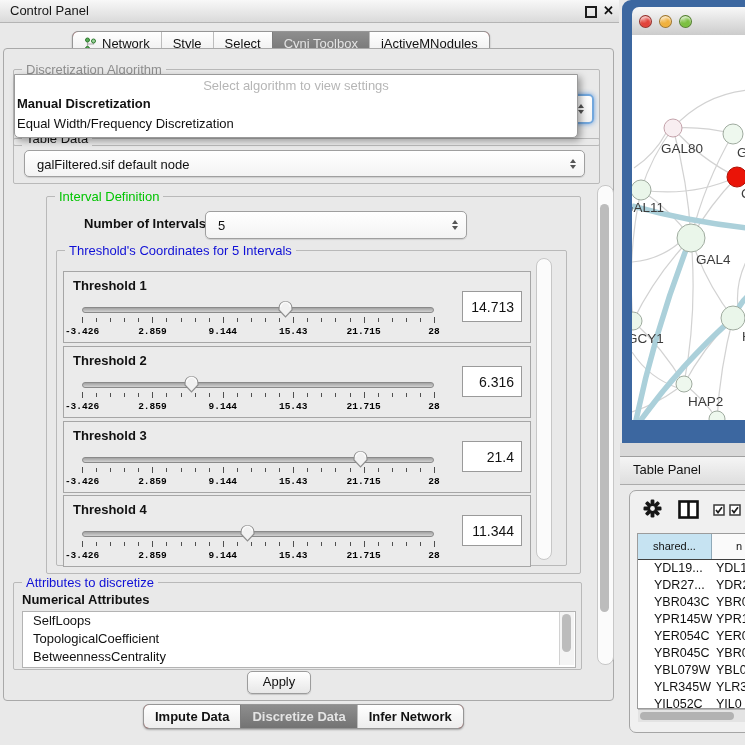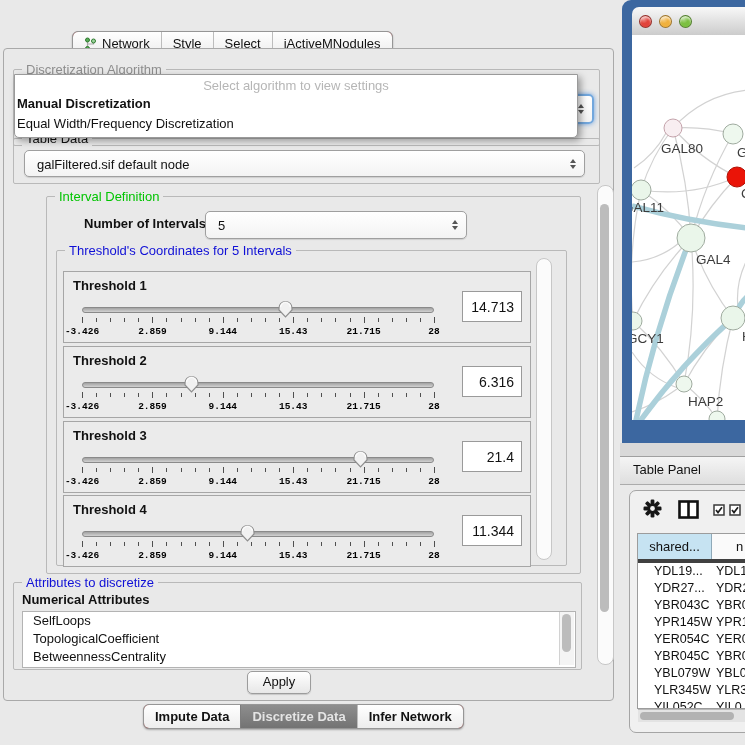--- a/index.html
+++ b/index.html
@@ -84,57 +84,65 @@
   
   .strip{position:absolute;left:620px;top:443px;width:125px;height:13px;background:#d9d9d9;}
   .tp-bar{position:absolute;left:620px;top:456px;width:125px;height:27px;
           background:linear-gradient(#f5f5f5,#dedede);border-top:1px solid #a0a0a0;border-bottom:1px solid #ababab;}
   .tp-title{position:absolute;left:13px;top:5px;}
   .tp-box{position:absolute;left:629px;top:490px;width:131px;height:241px;background:#f0f0f0;
           border:1px solid #a5a5a5;border-radius:7px;}
   .tool-icon{position:absolute;display:inline-flex;}
   .tbl{position:absolute;left:637px;top:533px;width:108px;height:176px;background:#fff;
        border:1px solid #9c9c9c;border-right:none;overflow:hidden;box-sizing:border-box;}
-  .tbl-head{display:flex;height:25px;border-bottom:4px solid #404040;font-size:13px;}
+  .tbl-head{display:flex;height:25px;border-bottom:1px solid #404040;font-size:11px;}
   .th1{width:74px;background:#c6e3f2;text-align:center;line-height:25px;border-right:1px solid #8fa9b8;box-sizing:border-box;}
   .th2{flex:1;background:#fafafa;padding-left:24px;line-height:25px;}
   .tbl-row{display:flex;height:17px;line-height:17px;font-size:12.5px;}
   .td1{width:74px;padding-left:16px;box-sizing:border-box;white-space:nowrap;overflow:hidden;}
   .td2{flex:1;padding-left:4px;white-space:nowrap;overflow:hidden;}
   .hscroll{position:absolute;left:638px;top:709px;width:107px;height:12px;background:#e3e3e3;border-top:1px solid #b8b8b8;}
   .hthumb{position:absolute;left:2px;top:2px;width:94px;height:8px;background:#b2b2b2;border-radius:4px;}
 
   .bold{font-weight:bold;}
   .green-title{color:#00c400;}
   .blue-title{color:#1010d6;}
   .gray-title{color:#8d8d8d;}
 </style>
 </head>
 <body>
 
 <div class="stage">
 
+  <div class="titlebar">
+    <span class="tb-title">Control Panel</span>
+    <span class="float-btn"></span>
+    <span class="close-btn">✕</span>
+  </div>
 
   <div class="seg-ctl" id="top-tabs">
       <div class="seg">
         <span style="display: inline-flex;">
           <svg width="13" height="14" viewBox="0 0 13 14">
             <path d="M3.5 3 V11.5 M3.5 7 H9.5 V4.5" fill="none" stroke="#a9a9a9" stroke-width="1.2"></path>
             <circle cx="3.5" cy="3" r="2" fill="#56ad56" stroke="#2f7a2f"></circle>
             <circle cx="3.5" cy="11.5" r="2" fill="#56ad56" stroke="#2f7a2f"></circle>
             <circle cx="9.5" cy="4" r="2" fill="#9bd39b" stroke="#2f7a2f"></circle>
           </svg>
         </span>
         <span>Network</span>
       </div>
       <div class="seg">
         <span>Style</span>
       </div>
       <div class="seg">
         <span>Select</span>
+      </div>
+      <div class="seg sel">
+        <span>Cyni Toolbox</span>
       </div>
       <div class="seg">
         <span>jActiveMNodules</span>
       </div>
     </div>
 
   <div class="main-panel"></div>
 
   <div class="group" style="left:13px;top:69px;width:585px;height:75px;">
     <span class="group-title gray-title">Discretization Algorithm</span>

